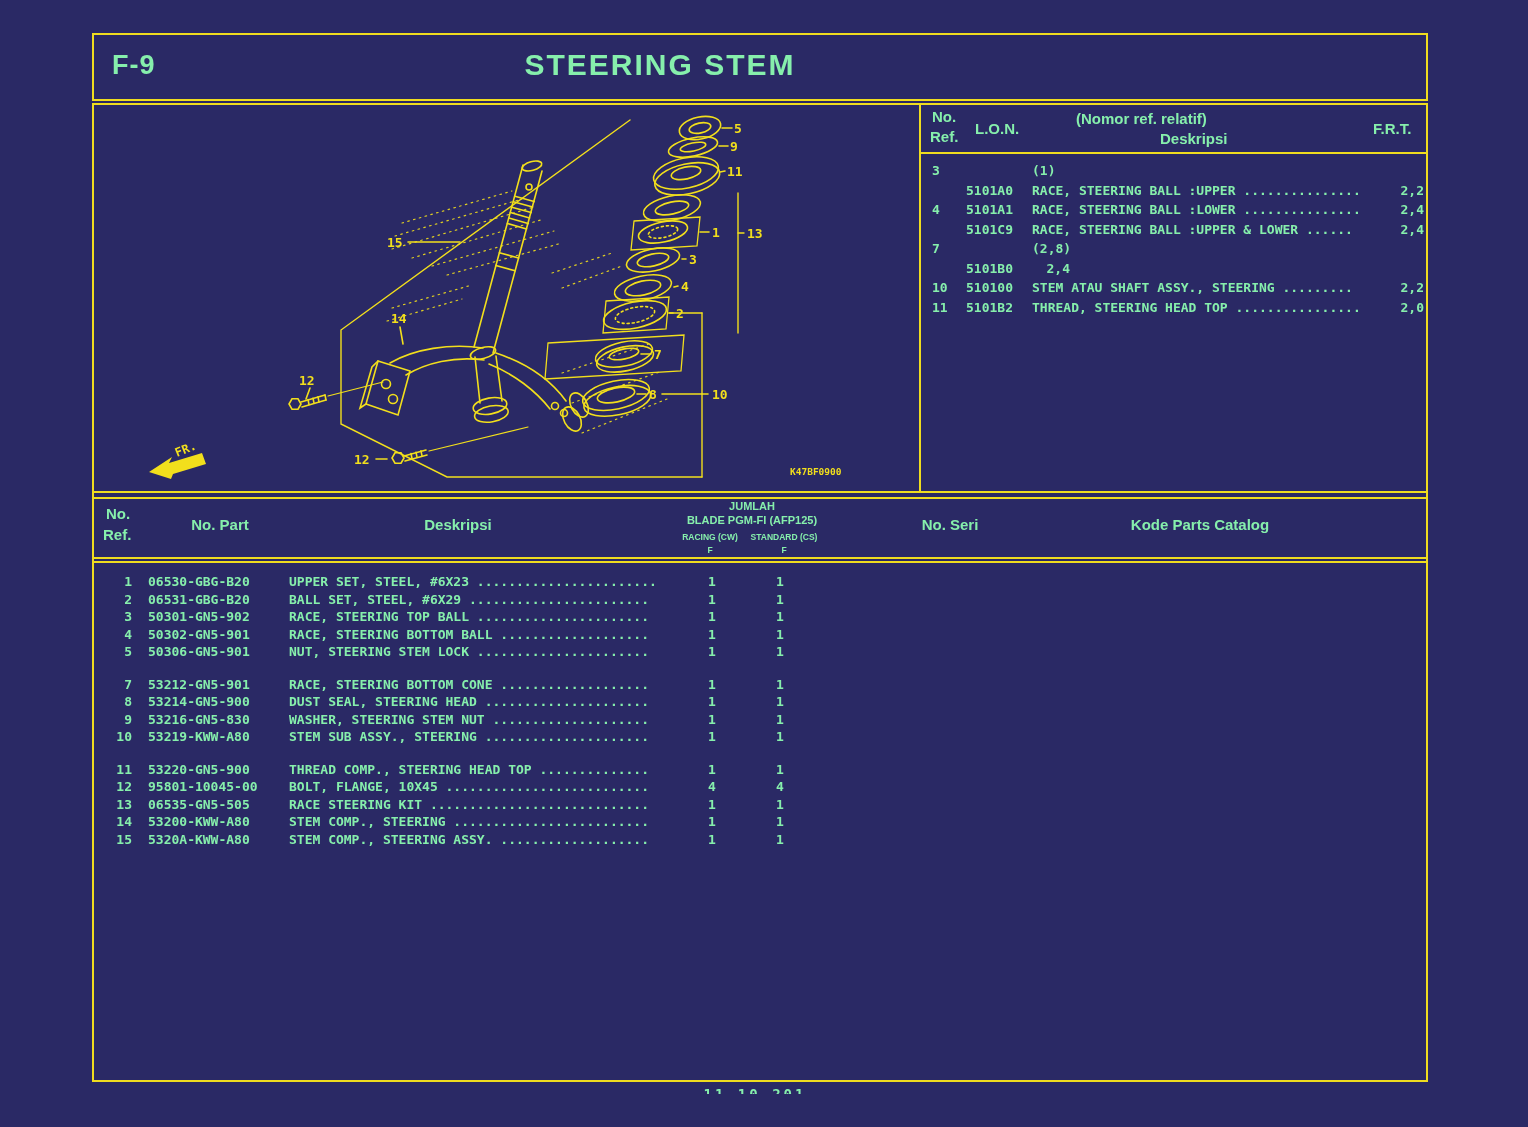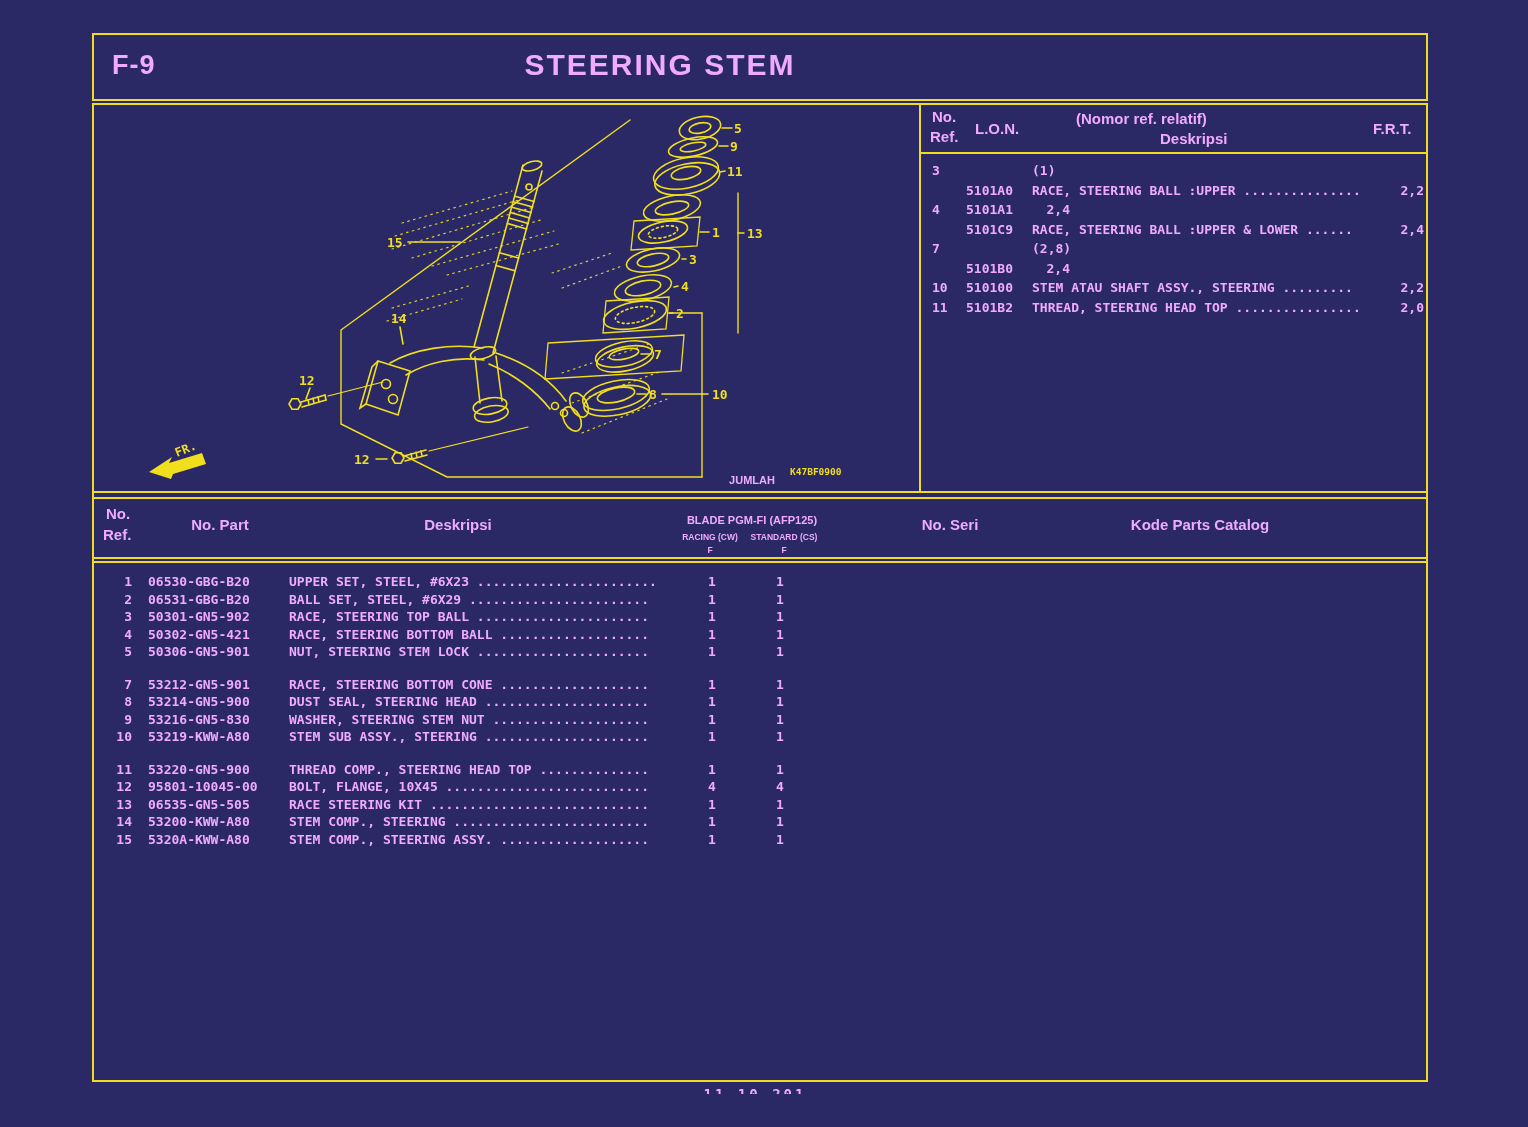--- a/index.html
+++ b/index.html
@@ -1,17 +1,17 @@
 <!DOCTYPE html>
 <html><head>
 <meta charset="utf-8">
 <style>
   html,body{margin:0;padding:0;background:#2a2965;}
   #page{position:relative;width:1528px;height:1127px;background:#2a2965;overflow:hidden;
-        font-family:"Liberation Sans",sans-serif;color:#f0abfc;}
+        font-family:"Liberation Sans",sans-serif;color:#86efac;}
   .abs{position:absolute;}
   .ybox{border:2px solid #efdc1f;box-sizing:border-box;}
   .yline{background:#efdc1f;}
   .mono{font-family:"DejaVu Sans Mono",monospace;font-weight:bold;}
   .sans{font-family:"Liberation Sans",sans-serif;font-weight:bold;}
 
   
   #hdr-code{left:112px;top:50px;font-size:27px;letter-spacing:1px;}
   #hdr-title{left:92px;top:48px;width:1136px;text-align:center;font-size:30px;letter-spacing:2px;}
 
@@ -78,20 +78,21 @@
       <div class="lrow">
         <span class="l-ref"></span>
         <span class="l-lon">5101A0</span>
         <span class="l-desc">RACE, STEERING BALL :UPPER ...............</span>
         <span class="l-frt">2,2</span>
       </div>
 
       <div class="lrow">
         <span class="l-ref">4</span>
         <span class="l-lon">5101A1</span>
+        <span class="l-desc">RACE, STEERING BALL :LOWER ...............</span>
         <span class="l-frt">2,4</span>
       </div>
 
       <div class="lrow">
         <span class="l-ref"></span>
         <span class="l-lon">5101C9</span>
         <span class="l-desc">RACE, STEERING BALL :UPPER &amp; LOWER ......</span>
         <span class="l-frt">2,4</span>
       </div>
 
@@ -296,21 +297,21 @@
     <text x="698" y="372" font-size="9.5">K47BF0900</text>
   </svg>
 
   <div class="abs" style="left:92px;top:497px;width:1336px;height:62px;border-top:2px solid #efdc1f;border-bottom:2px solid #efdc1f;box-sizing:border-box;"></div>
   <div class="abs yline" style="left:92px;top:561px;width:1336px;height:2px;"></div>
 
   <div class="abs sans band-lab" style="left:106px;top:505px;">No.</div>
   <div class="abs sans band-lab" style="left:103px;top:526px;">Ref.</div>
   <div class="abs sans band-lab" style="left:150px;top:760px;width:140px;text-align:center;top:516px;">No. Part</div>
   <div class="abs sans band-lab" style="left:388px;top:516px;width:140px;text-align:center;">Deskripsi</div>
-  <div class="abs sans band-small" style="left:652px;top:474px;width:200px;text-align:center;">JUMLAH</div>
+  <div class="abs sans band-small" style="left:652px;top:500px;width:200px;text-align:center;">JUMLAH</div>
   <div class="abs sans band-small" style="left:652px;top:514px;width:200px;text-align:center;">BLADE PGM-FI (AFP125)</div>
   <div class="abs sans band-tiny" style="left:672px;top:532px;width:76px;text-align:center;">RACING (CW)</div>
   <div class="abs sans band-tiny" style="left:744px;top:532px;width:80px;text-align:center;">STANDARD (CS)</div>
   <div class="abs sans band-tiny" style="left:672px;top:545px;width:76px;text-align:center;">F</div>
   <div class="abs sans band-tiny" style="left:744px;top:545px;width:80px;text-align:center;">F</div>
   <div class="abs sans band-lab" style="left:880px;top:516px;width:140px;text-align:center;">No. Seri</div>
   <div class="abs sans band-lab" style="left:1100px;top:516px;width:200px;text-align:center;">Kode Parts Catalog</div>
 
   <div class="abs mono" id="parts-rows">
 
@@ -333,21 +334,21 @@
       <div class="prow">
         <span class="p-ref">3</span>
         <span class="p-part">50301-GN5-902</span>
         <span class="p-desc">RACE, STEERING TOP BALL ......................</span>
         <span class="p-q1">1</span>
         <span class="p-q2">1</span>
       </div>
 
       <div class="prow">
         <span class="p-ref">4</span>
-        <span class="p-part">50302-GN5-421</span>
+        <span class="p-part">50302-GN5-901</span>
         <span class="p-desc">RACE, STEERING BOTTOM BALL ...................</span>
         <span class="p-q1">1</span>
         <span class="p-q2">1</span>
       </div>
 
       <div class="prow">
         <span class="p-ref">5</span>
         <span class="p-part">50306-GN5-901</span>
         <span class="p-desc">NUT, STEERING STEM LOCK ......................</span>
         <span class="p-q1">1</span>

